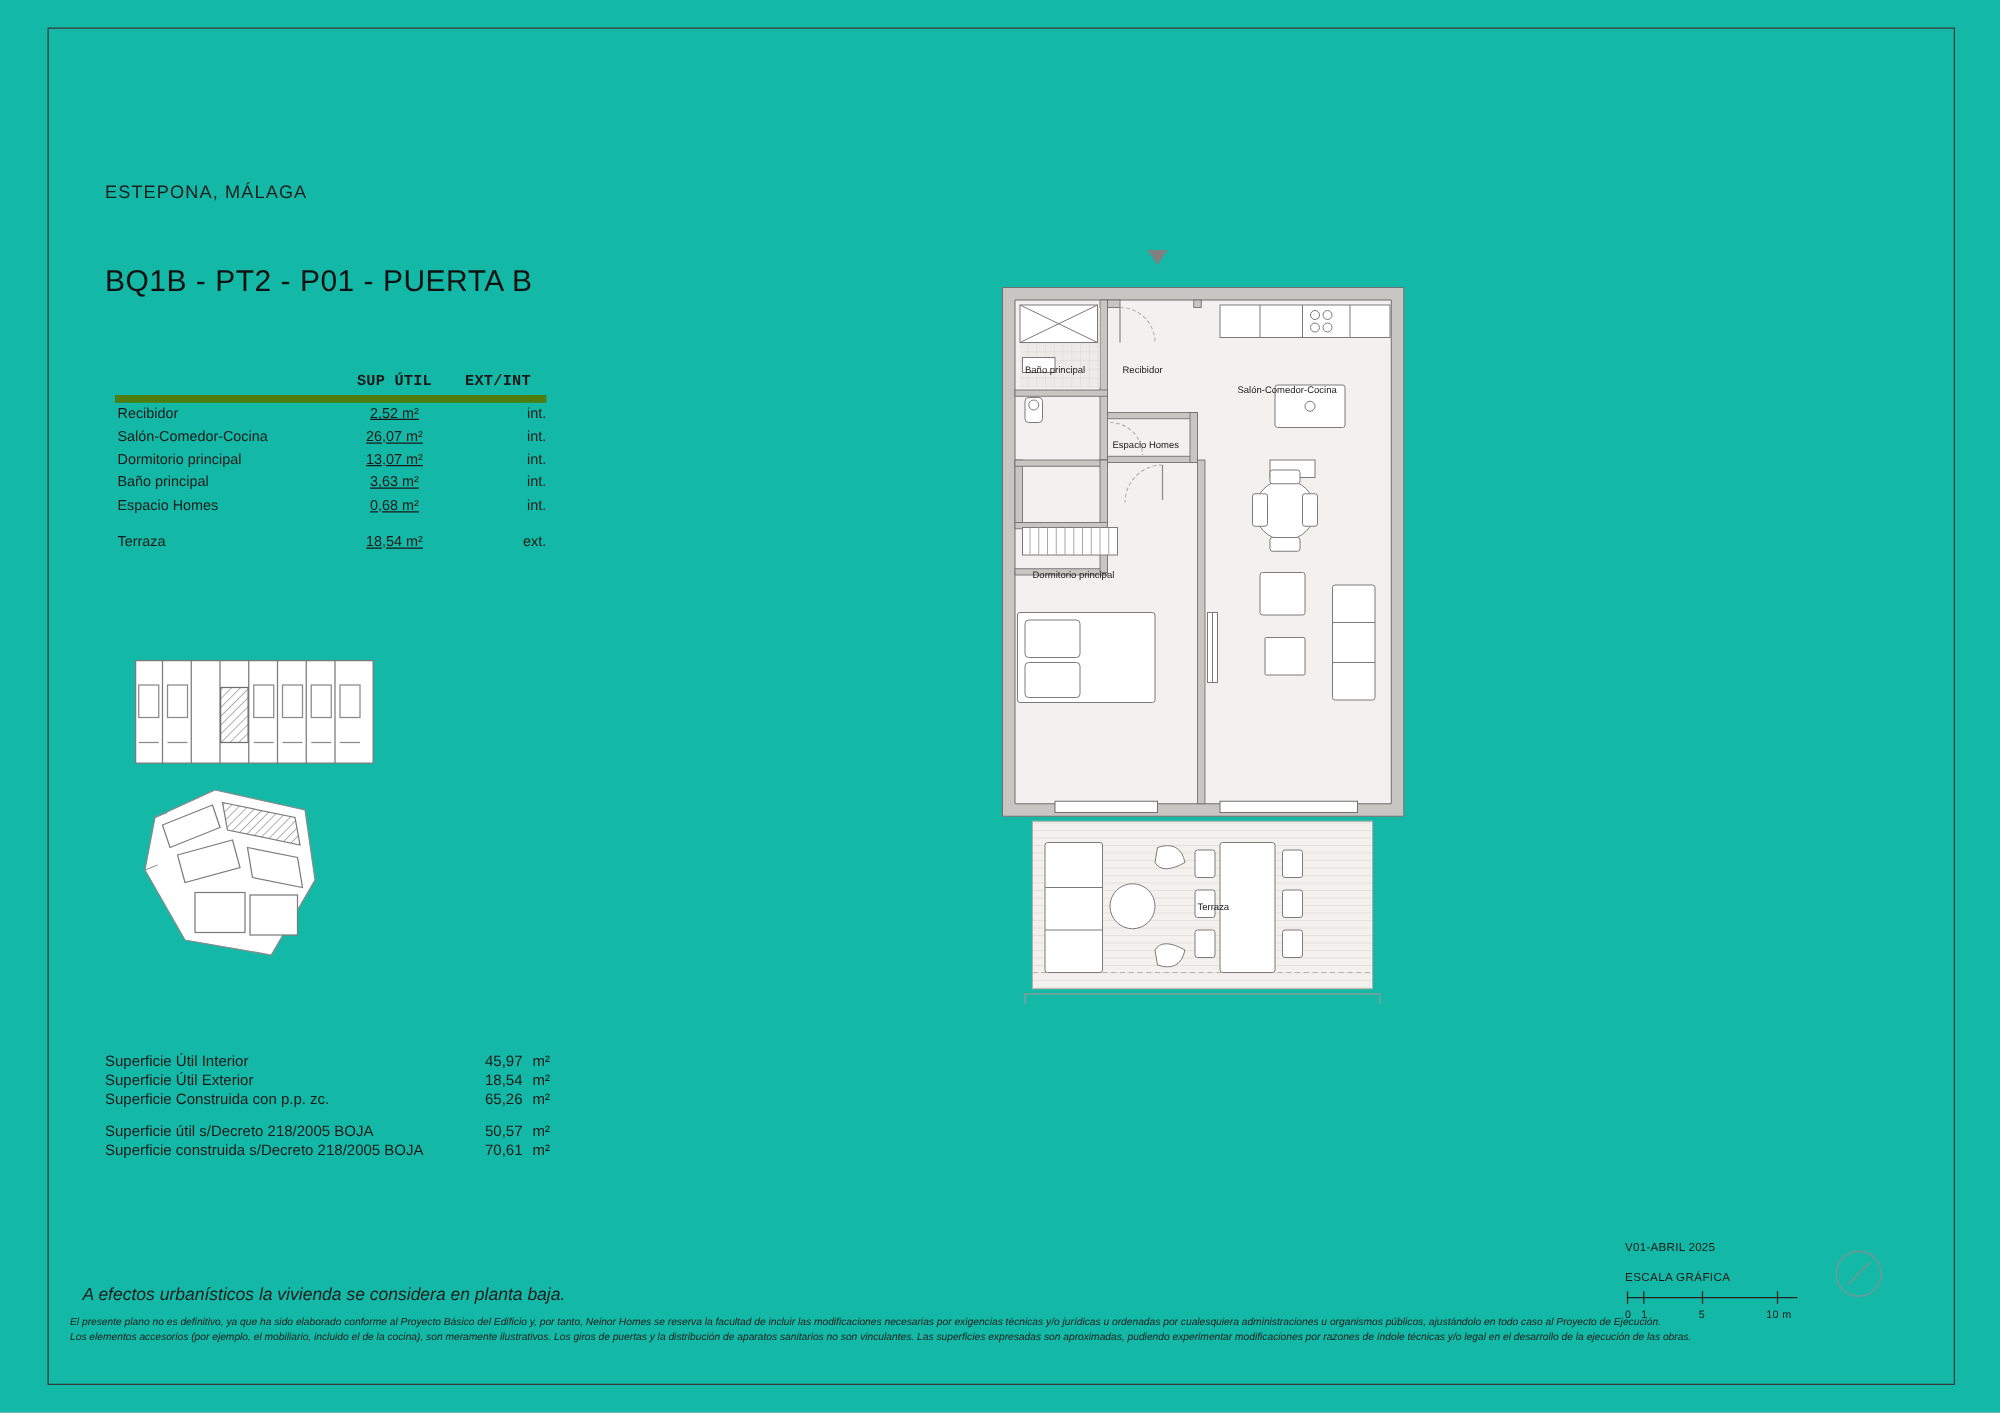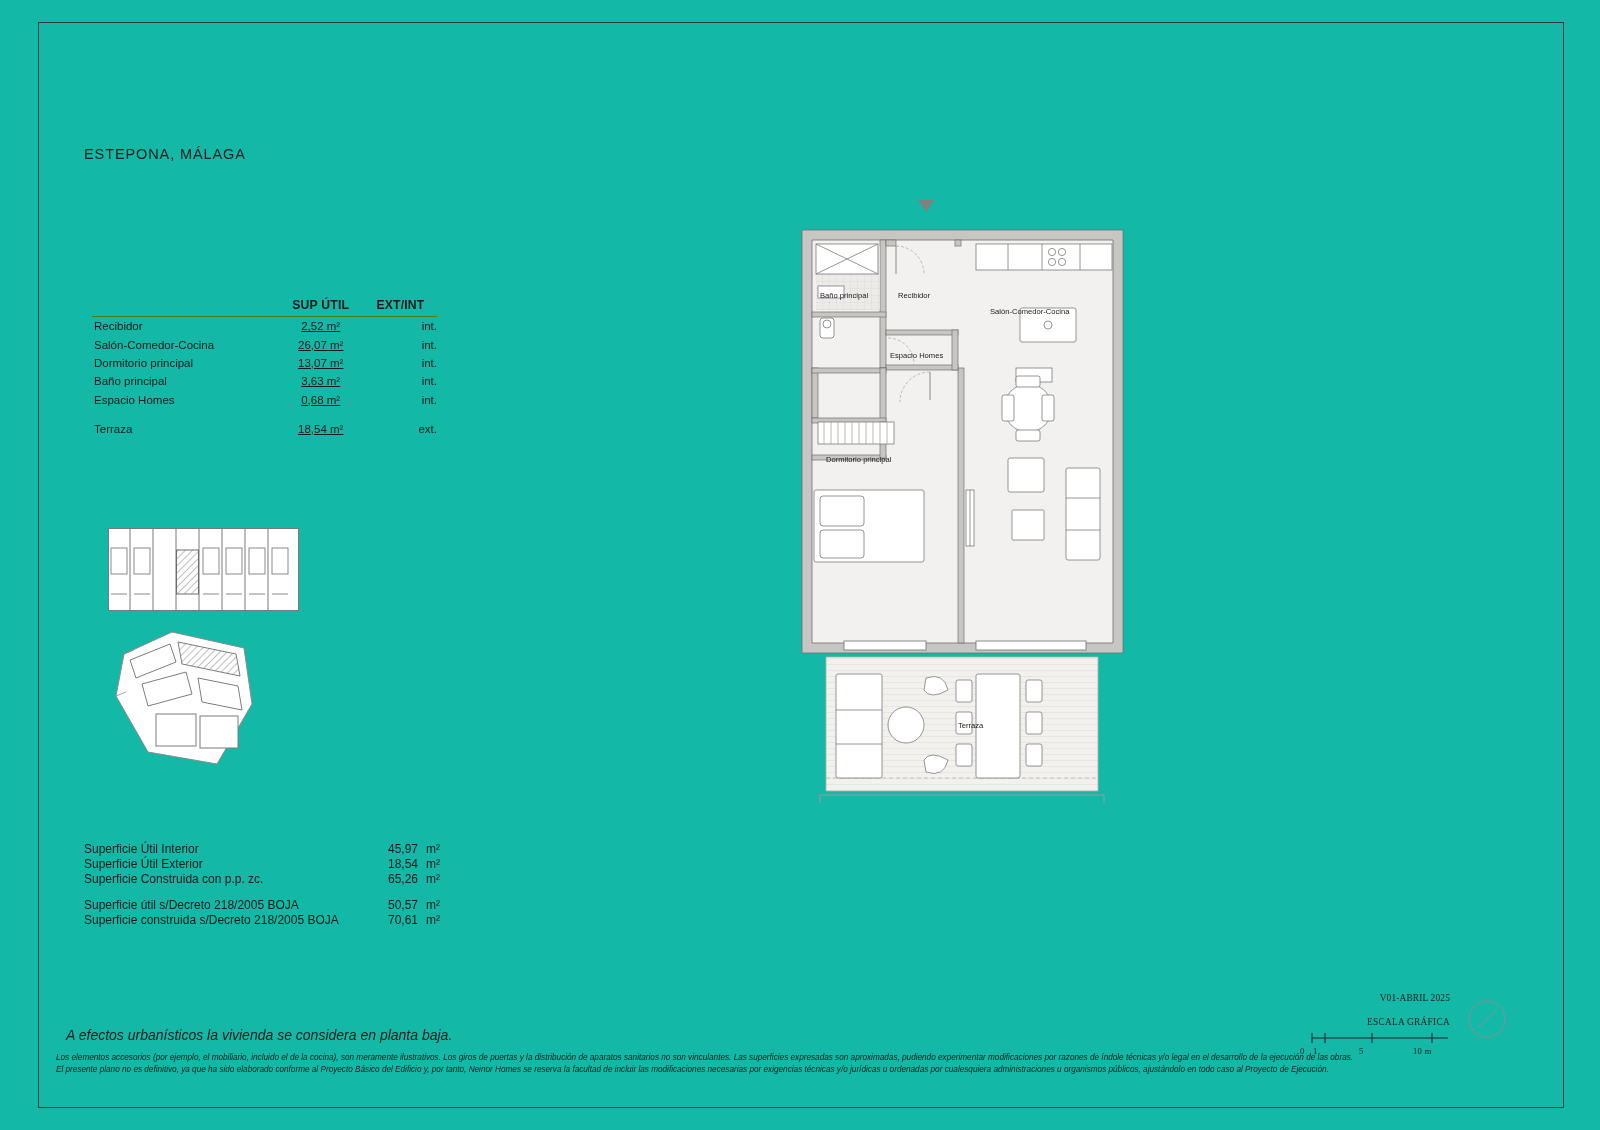--- a/index.html
+++ b/index.html
@@ -50,21 +50,21 @@
   }
   .surf table { border-collapse: collapse; width: 100%; }
   .surf th {
     font-size: 12.2px;
     font-weight: bold;
     text-align: center;
     padding: 0 0 4px 0;
     letter-spacing: 0.2px;
   }
   .surf th.lbl { text-align: left; }
-  .surf thead tr { border-bottom: 1px solid #4d7c0f; }
+  .surf thead tr { border-bottom: 6px solid #4d7c0f; font-family: Liberation Mono, monospace; }
   .surf td {
     padding: 3.2px 0;
     font-size: 11.5px;
     white-space: nowrap;
   }
   .surf td.lbl { text-align: left; padding-left: 2px; }
   .surf td.val { text-align: center; text-decoration: underline; }
   .surf td.ei  { text-align: right; }
   .surf tr.gap td { padding-top: 14px; }
 
@@ -111,25 +111,24 @@
     line-height: 1.42;
     color: #1c1c1c;
     text-align: justify;
   }
 
   
   .scalebox {
     position: absolute;
     left: 1300px; top: 993px;
     width: 150px;
-    text-align: right;
+    text-align: left;
     font-size: 9.3px;
     color: #1b1b1b;
     letter-spacing: 0.3px;
-    font-family: Liberation Serif, serif;
   }
   .scalebox .ver { letter-spacing: 0.2px; }
   .scalebox .esc { margin-top: 14px; }
   .scalebar { margin-top: 5px; }
   .scalelabels {
     position: relative;
     height: 12px;
     font-size: 8.6px;
   }
   .scalelabels span { position: absolute; top: 0; }
@@ -152,20 +151,21 @@
   }
 </style>
 </head>
 <body>
 
 <div class="page">
   <div class="frame"></div>
 
   <div class="loc">ESTEPONA, MÁLAGA</div>
 
+  <div class="title">BQ1B - PT2 - P01 - PUERTA B</div>
 
   <div class="surf">
     <table>
       <thead>
         <tr>
           <th class="lbl"></th>
           <th>SUP ÚTIL</th>
           <th>EXT/INT</th>
         </tr>
       </thead>
@@ -283,22 +283,22 @@
         <span class="t">Superficie construida s/Decreto 218/2005 BOJA</span>
         <span class="n">70,61</span>
         <span class="u">m²</span>
       </div>
     </div>
   </div>
 
   <div class="note-italic">A efectos urbanísticos la vivienda se considera en planta baja.</div>
 
   <div class="disclaimer">
+    <div>El presente plano no es definitivo, ya que ha sido elaborado conforme al Proyecto Básico del Edificio y, por tanto, Neinor Homes se reserva la facultad de incluir las modificaciones necesarias por exigencias técnicas y/o jurídicas u ordenadas por cualesquiera administraciones u organismos públicos, ajustándolo en todo caso al Proyecto de Ejecución.</div>
     <div>Los elementos accesorios (por ejemplo, el mobiliario, incluido el de la cocina), son meramente ilustrativos. Los giros de puertas y la distribución de aparatos sanitarios no son vinculantes. Las superficies expresadas son aproximadas, pudiendo experimentar modificaciones por razones de índole técnicas y/o legal en el desarrollo de la ejecución de las obras.</div>
-    <div>El presente plano no es definitivo, ya que ha sido elaborado conforme al Proyecto Básico del Edificio y, por tanto, Neinor Homes se reserva la facultad de incluir las modificaciones necesarias por exigencias técnicas y/o jurídicas u ordenadas por cualesquiera administraciones u organismos públicos, ajustándolo en todo caso al Proyecto de Ejecución.</div>
   </div>
 
   <div class="scalebox">
     <div class="ver">V01-ABRIL 2025</div>
     <div class="esc">ESCALA GRÁFICA</div>
     <div class="scalebar">
       <svg width="140" height="12" viewBox="0 0 140 12">
         <line x1="2" y1="6" x2="138" y2="6" stroke="#222" stroke-width="1"></line>
         <line x1="2" y1="1" x2="2" y2="11" stroke="#222" stroke-width="1"></line>
         <line x1="15" y1="1" x2="15" y2="11" stroke="#222" stroke-width="1"></line>

